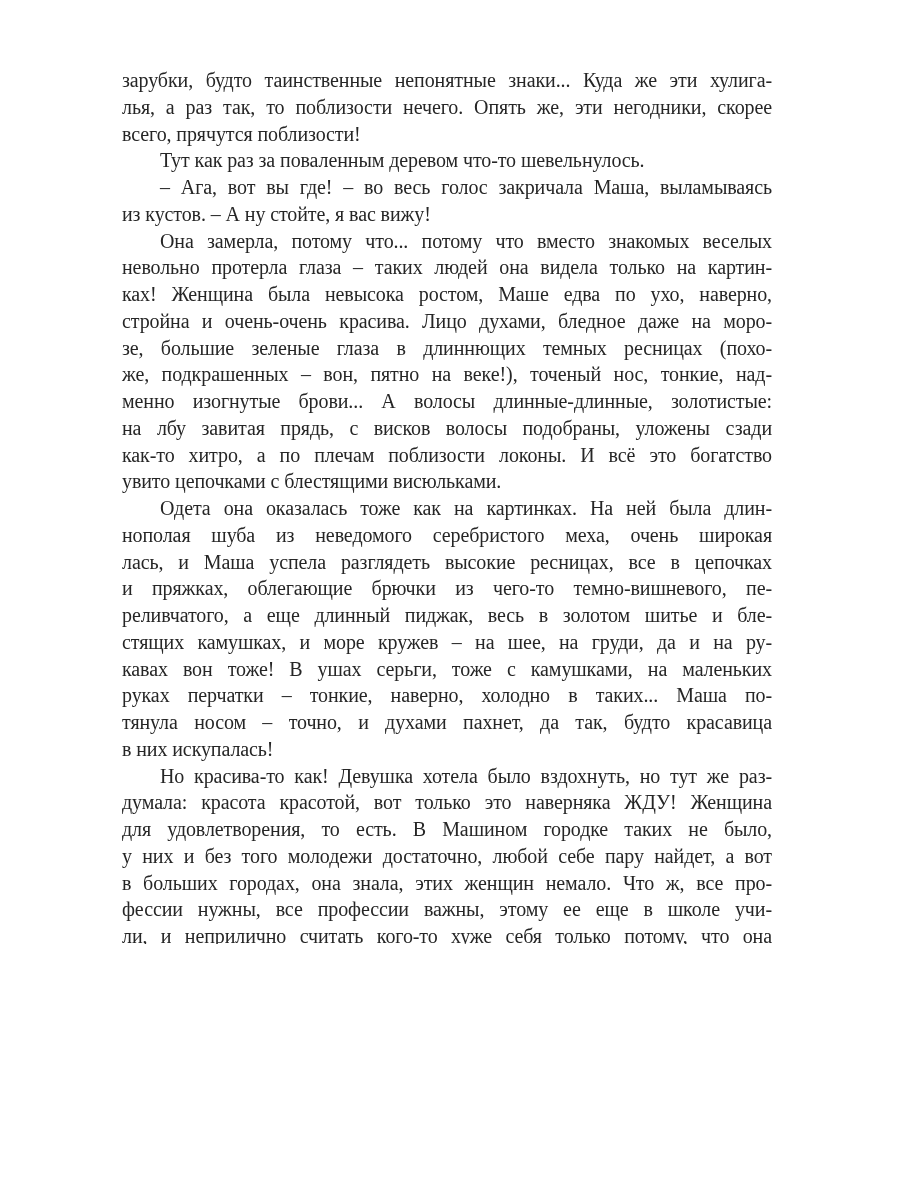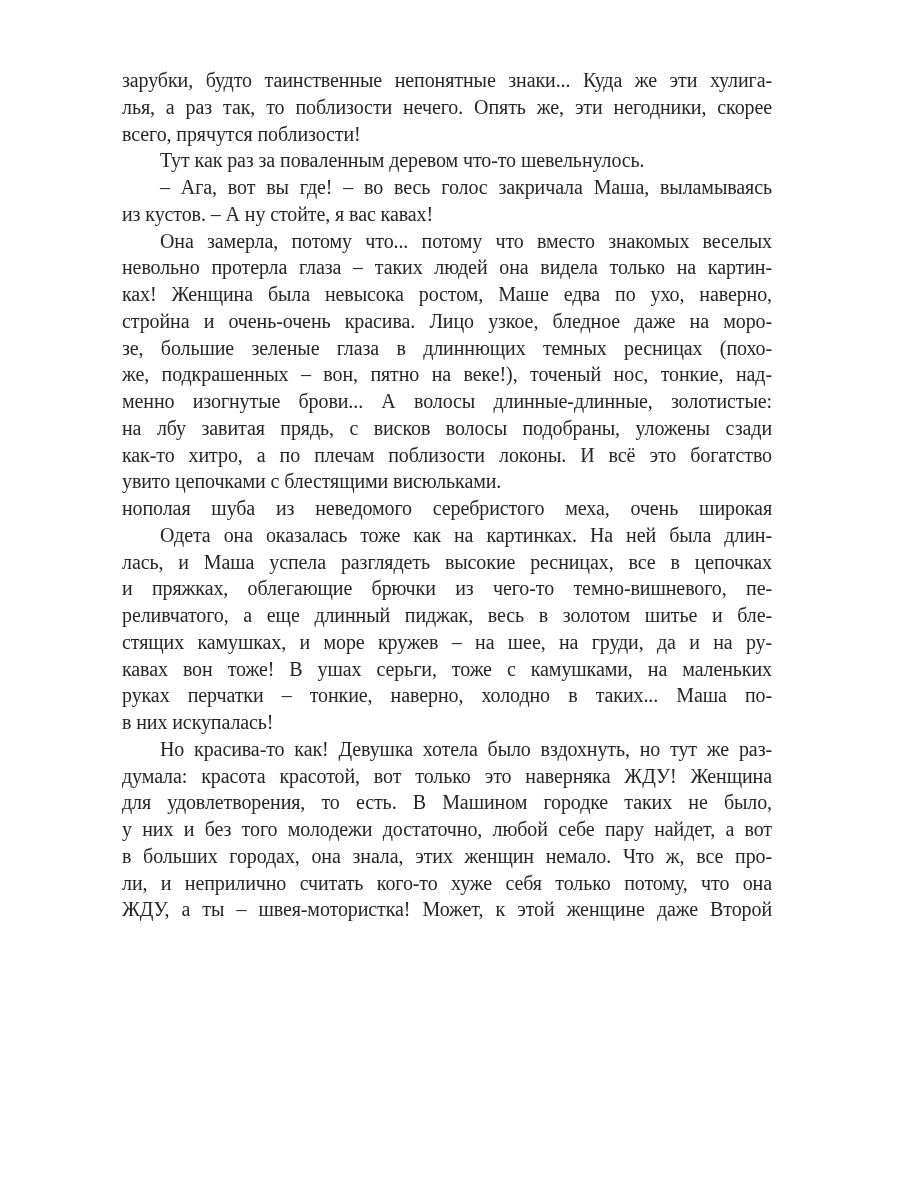--- a/index.html
+++ b/index.html
@@ -67,45 +67,47 @@
 <body>
 
 <div class="page">
 
   <div class="text-block" id="text-block">
       <div class="line">зарубки, будто таинственные непонятные знаки... Куда же эти хулига-</div>
       <div class="line">лья, а раз так, то поблизости нечего. Опять же, эти негодники, скорее</div>
       <div class="line last">всего, прячутся поблизости!</div>
       <div class="line indent last">Тут как раз за поваленным деревом что-то шевельнулось.</div>
       <div class="line indent">– Ага, вот вы где! – во весь голос закричала Маша, выламываясь</div>
-      <div class="line last">из кустов. – А ну стойте, я вас кавах!</div>
+      <div class="line last">из кустов. – А ну стойте, я вас вижу!</div>
       <div class="line indent">Она замерла, потому что... потому что вместо знакомых веселых</div>
       <div class="line">невольно протерла глаза – таких людей она видела только на картин-</div>
       <div class="line">ках! Женщина была невысока ростом, Маше едва по ухо, наверно,</div>
-      <div class="line">стройна и очень-очень красива. Лицо узкое, бледное даже на моро-</div>
+      <div class="line">стройна и очень-очень красива. Лицо духами, бледное даже на моро-</div>
       <div class="line">зе, большие зеленые глаза в длиннющих темных ресницах (похо-</div>
       <div class="line">же, подкрашенных – вон, пятно на веке!), точеный нос, тонкие, над-</div>
       <div class="line">менно изогнутые брови... А волосы длинные-длинные, золотистые:</div>
       <div class="line">на лбу завитая прядь, с висков волосы подобраны, уложены сзади</div>
       <div class="line">как-то хитро, а по плечам поблизости локоны. И всё это богатство</div>
       <div class="line last">увито цепочками с блестящими висюльками.</div>
+      <div class="line indent">Одета она оказалась тоже как на картинках. На ней была длин-</div>
       <div class="line">нополая шуба из неведомого серебристого меха, очень широкая</div>
-      <div class="line indent">Одета она оказалась тоже как на картинках. На ней была длин-</div>
       <div class="line">лась, и Маша успела разглядеть высокие ресницах, все в цепочках</div>
       <div class="line">и пряжках, облегающие брючки из чего-то темно-вишневого, пе-</div>
       <div class="line">реливчатого, а еще длинный пиджак, весь в золотом шитье и бле-</div>
       <div class="line">стящих камушках, и море кружев – на шее, на груди, да и на ру-</div>
       <div class="line">кавах вон тоже! В ушах серьги, тоже с камушками, на маленьких</div>
       <div class="line">руках перчатки – тонкие, наверно, холодно в таких... Маша по-</div>
+      <div class="line">тянула носом – точно, и духами пахнет, да так, будто красавица</div>
       <div class="line last">в них искупалась!</div>
       <div class="line indent">Но красива-то как! Девушка хотела было вздохнуть, но тут же раз-</div>
       <div class="line">думала: красота красотой, вот только это наверняка ЖДУ! Женщина</div>
       <div class="line">для удовлетворения, то есть. В Машином городке таких не было,</div>
       <div class="line">у них и без того молодежи достаточно, любой себе пару найдет, а вот</div>
       <div class="line">в больших городах, она знала, этих женщин немало. Что ж, все про-</div>
+      <div class="line">фессии нужны, все профессии важны, этому ее еще в школе учи-</div>
       <div class="line">ли, и неприлично считать кого-то хуже себя только потому, что она</div>
       <div class="line">ЖДУ, а ты – швея-мотористка! Может, к этой женщине даже Второй</div>
     </div>
 
   <div class="footer">
 
     <svg class="ornament left" viewBox="0 0 100 62" xmlns="http://www.w3.org/2000/svg" aria-hidden="true">
       <path d="M4 29 Q16 23 30 17 L34 14 Q46 10 57 11" fill="none" stroke="#161616" stroke-width="3.4" stroke-linecap="round"></path>
       <path d="M30 17 L39 22" fill="none" stroke="#161616" stroke-width="2.2" stroke-linecap="round"></path>
       <path d="M56 12 Q72 17 87 30" fill="none" stroke="#4a4a4a" stroke-width="1.1"></path>

